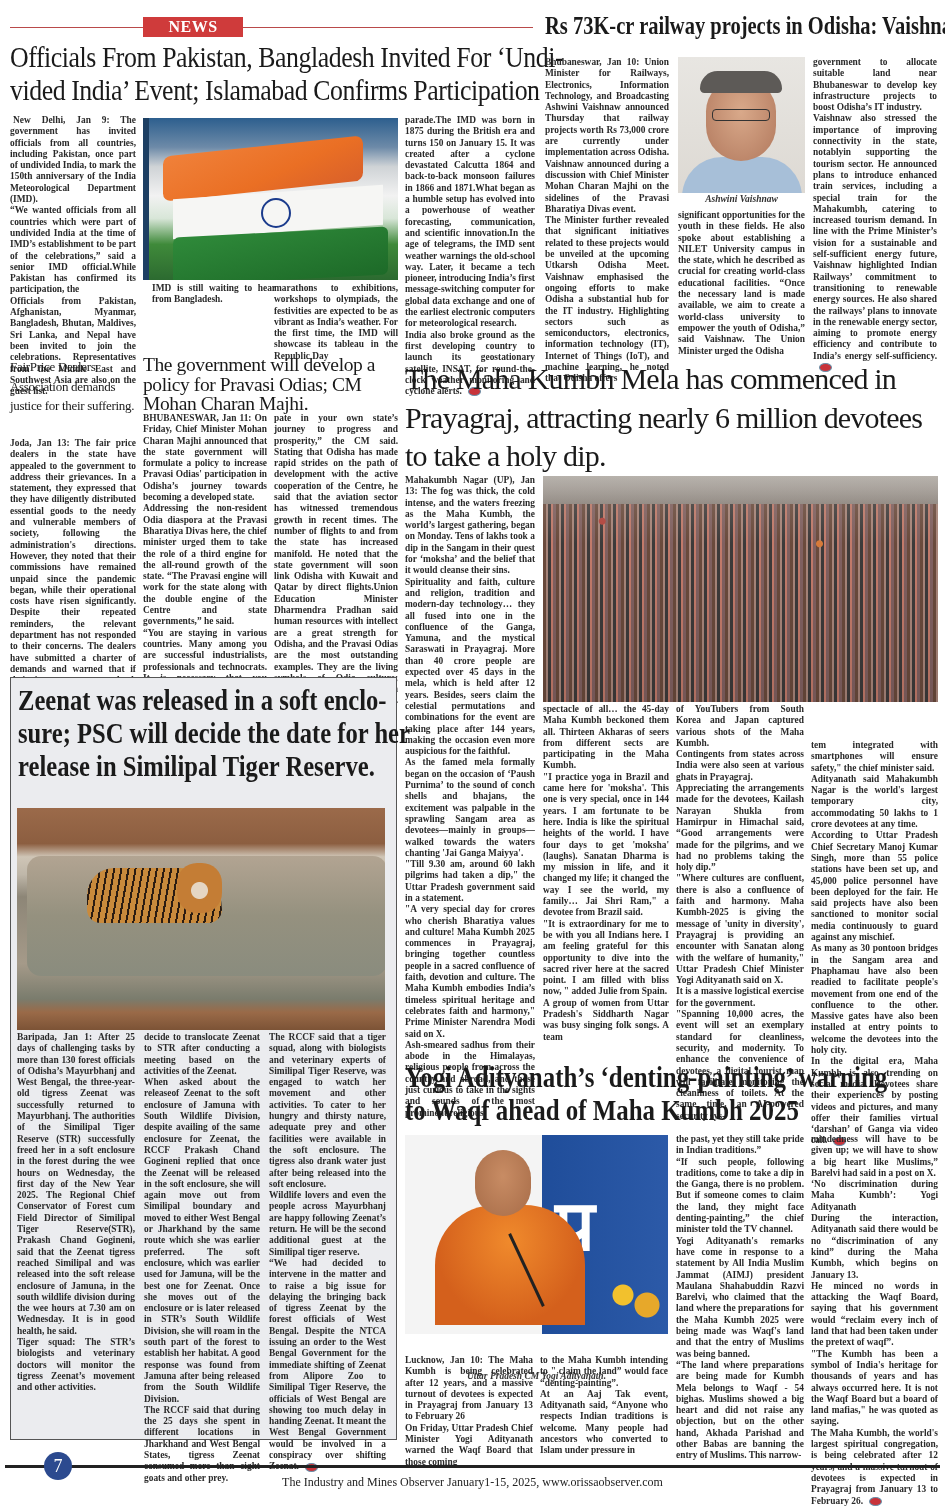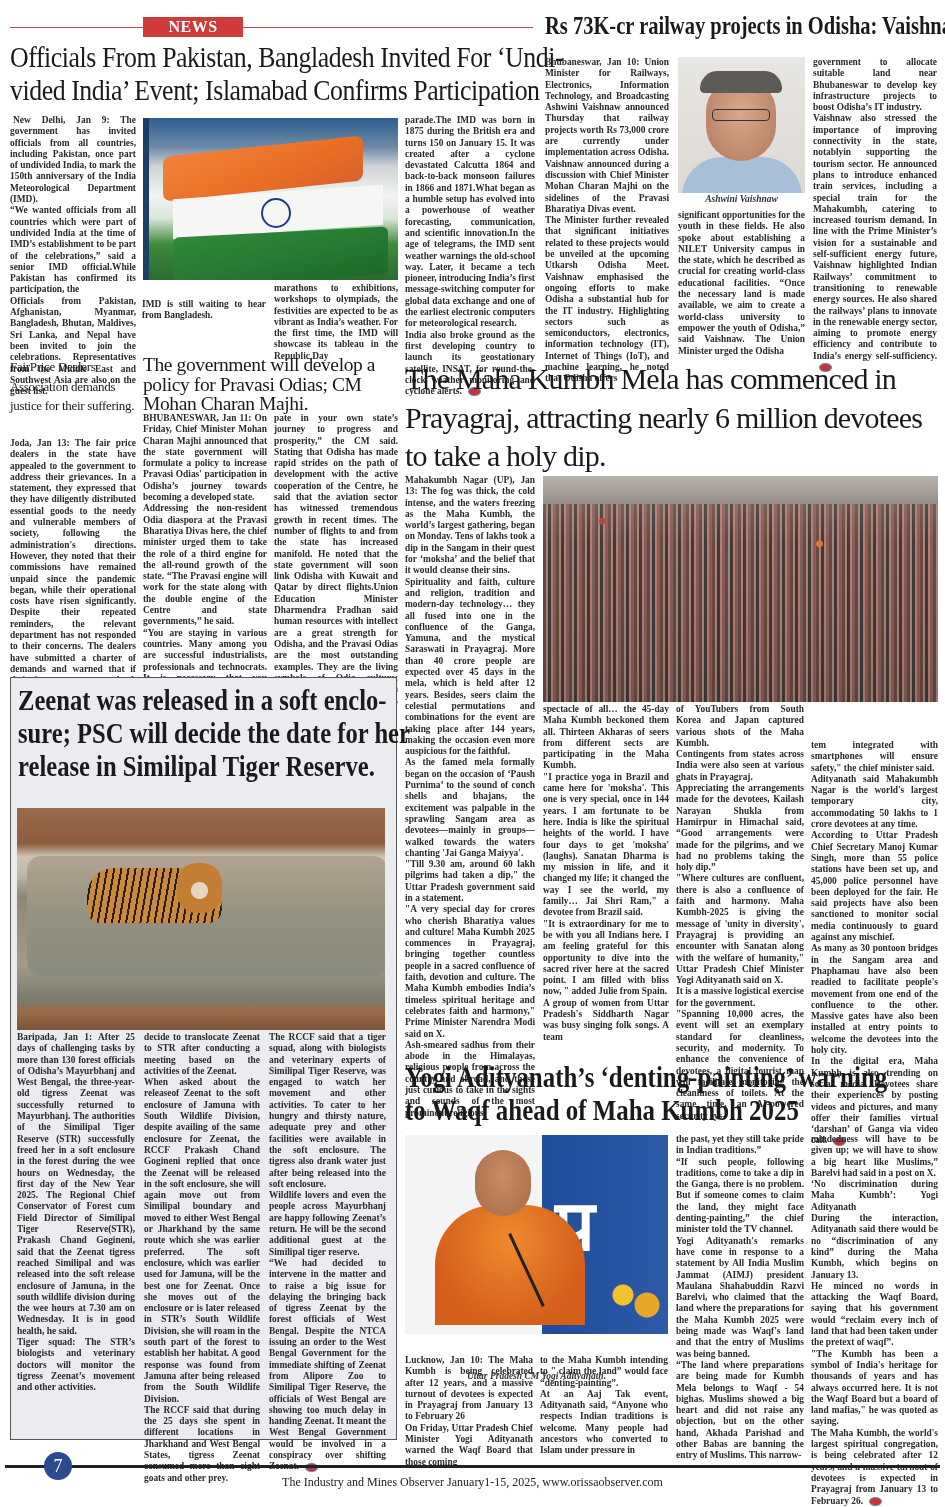--- a/index.html
+++ b/index.html
@@ -79,21 +79,21 @@
 </div>
 
 <div class="img flag-img" style="left:143px;top:118px;width:255px;height:162px;">
   <div class="pole"></div>
   <div class="saffron"></div>
   <div class="white"></div>
   <div class="chakra"></div>
   <div class="green"></div>
 </div>
 
-<div class="abs body-text" style="left:142px;top:283px;width:124px;margin-top:16px;">
+<div class="abs body-text" style="left:152px;top:283px;width:124px;">
   <p>IMD is still waiting to hear from Bangladesh.</p>
 </div>
 <div class="abs body-text" style="left:274px;top:283px;width:124px;">
   <p>marathons to exhibitions, workshops to olympiads, the festivities are expected to be as vibrant as India’s weather. For the first time, the IMD will showcase its tableau in the Republic Day</p>
 </div>
 <div class="abs body-text" style="left:405px;top:115px;width:130px;">
   <p>parade.The IMD was born in 1875 during the British era and turns 150 on January 15. It was created after a cyclone devastated Calcutta 1864 and back-to-back monsoon failures in 1866 and 1871.What began as a humble setup has evolved into a powerhouse of weather forecasting, communication, and scientific innovation.In the age of telegrams, the IMD sent weather warnings the old-school way. Later, it became a tech pioneer, introducing India’s first message-switching computer for global data exchange and one of the earliest electronic computers for meteorological research.</p>
   <p><span>India also broke ground as the first developing country to launch its geostationary satellite, INSAT, for round-the-clock weather monitoring and cyclone alerts.</span><span class="end-mark"></span></p>
 </div>
 

